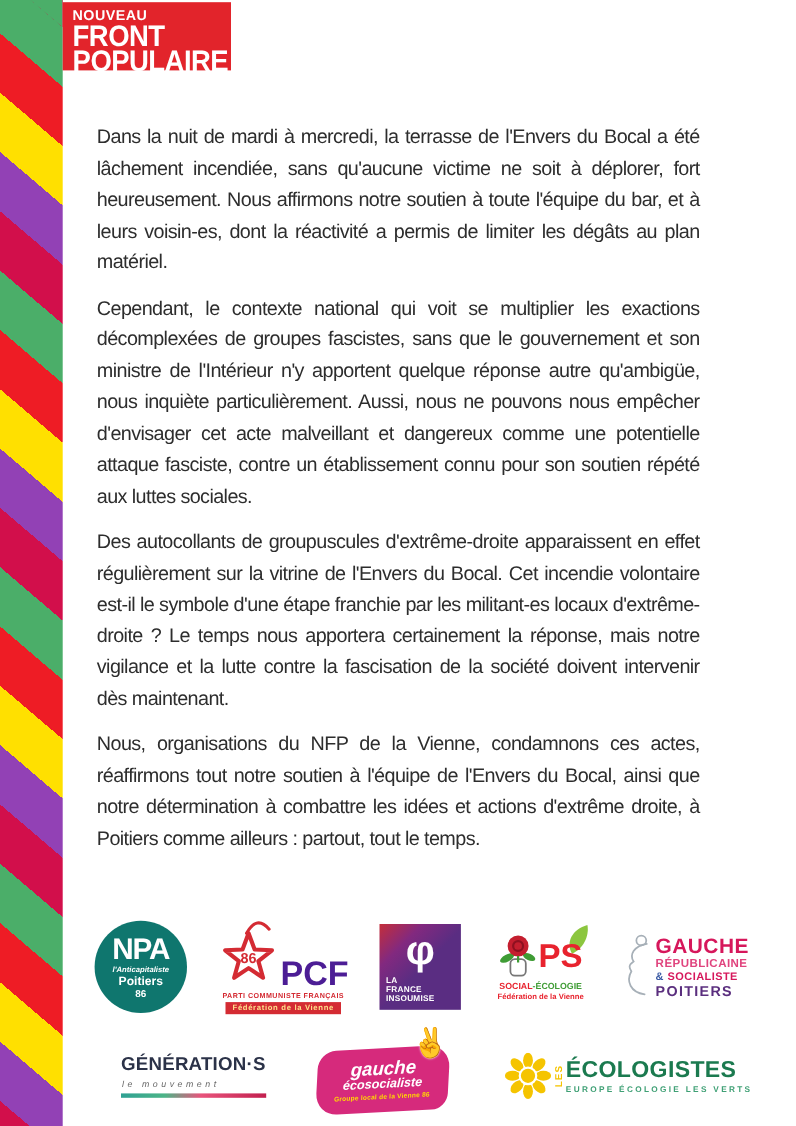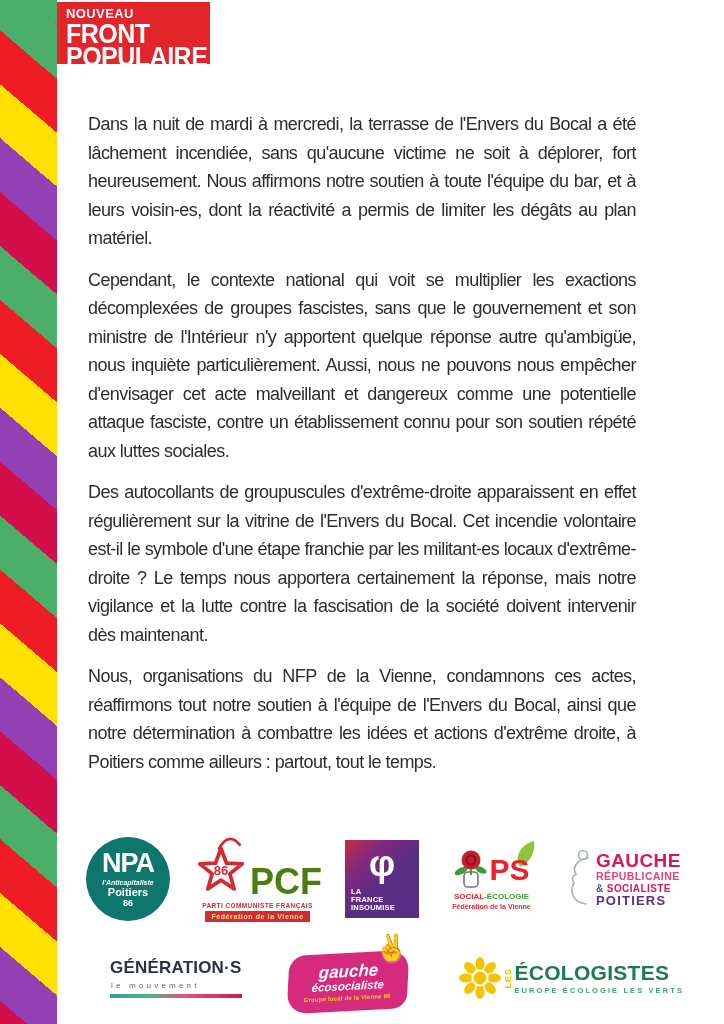--- a/index.html
+++ b/index.html
@@ -44,21 +44,21 @@
   
   .npa{width:84px;height:84px;border-radius:50%;background:#0f766e;color:#fff;
     display:flex;flex-direction:column;align-items:center;justify-content:center;text-align:center;}
   .npa-name{font-size:27px;font-weight:900;letter-spacing:-1px;line-height:1;}
   .npa-sub1{font-size:7px;font-style:italic;font-weight:700;margin-top:2px;}
   .npa-sub2{font-size:11px;font-weight:800;line-height:1.1;}
   .npa-sub3{font-size:9px;font-weight:800;line-height:1;}
   
   .pcf{width:122px;display:flex;flex-direction:column;align-items:center;}
   .pcf-top{display:flex;align-items:flex-end;}
-  .pcf-name{font-size:36px;font-weight:900;color:#4d7c0f;margin-left:1px;line-height:.9;}
+  .pcf-name{font-size:31px;font-weight:900;color:#4c1d95;margin-left:1px;line-height:.9;}
   .pcf-sub1{font-size:6.5px;color:#D42B33;font-weight:700;letter-spacing:.4px;margin-top:3px;}
   .pcf-sub2{font-size:7px;color:#FFE08A;background:#D42B33;font-weight:700;letter-spacing:.6px;padding:2px 6px;margin-top:2px;}
   
   .lfi{width:74px;height:78px;box-sizing:border-box;padding:5px 6px 6px 6px;color:#fff;
     background:linear-gradient(135deg,#C42E3B 0%,#82297F 26%,#5A2D82 52%,#5A2D82 100%);
     display:flex;flex-direction:column;}
   .lfi-phi{font-size:37px;line-height:1;text-align:center;font-weight:700;}
   .lfi-lines{margin-top:auto;font-size:7.5px;font-weight:800;line-height:1.08;letter-spacing:.2px;}
   
   .ps{width:92px;display:flex;flex-direction:column;align-items:center;}
@@ -72,21 +72,21 @@
   .grs{width:142px;display:flex;align-items:center;}
   .grs-text{margin-left:4px;line-height:1.12;}
   .grs-l1{font-size:19px;font-weight:900;color:#D6175B;letter-spacing:.4px;}
   .grs-l2{font-size:10.5px;font-weight:800;color:#E0447E;letter-spacing:.4px;}
   .grs-l3{font-size:10px;font-weight:800;color:#D6175B;letter-spacing:.4px;}
   .grs-amp{color:#3B5BA5;}
   .grs-l4{font-size:13px;font-weight:900;color:#5A2E7E;letter-spacing:1.2px;}
   
   .gens{width:132px;}
   .gens-name{font-size:17px;font-weight:900;color:#2B3248;letter-spacing:.2px;}
-  .gens-sub{font-size:8px;color:#666;letter-spacing:3.2px;margin:3px 0 4px 1px;}
+  .gens-sub{font-size:8px;font-style:italic;color:#666;letter-spacing:3.2px;margin:3px 0 4px 1px;}
   .gens-bar{height:4px;width:100%;
     background:linear-gradient(90deg,#2FA193 0%,#4CB487 30%,#E8547C 55%,#C21F4E 100%);}
   
   .ge{position:relative;width:126px;height:66px;}
   .ge-shape{position:absolute;left:0;top:8px;right:6px;bottom:0;background:#D62A7C;
     border-radius:16px 20px 14px 20px;transform:rotate(-3deg) skewX(-6deg);
     display:flex;flex-direction:column;align-items:center;justify-content:center;color:#fff;}
   .ge-l1{font-size:17px;font-style:italic;font-weight:800;line-height:1;}
   .ge-l2{font-size:11.5px;font-style:italic;font-weight:800;line-height:1.1;}
   .ge-sub{font-size:6px;color:#FFD900;font-weight:800;margin-top:3px;letter-spacing:.2px;}

